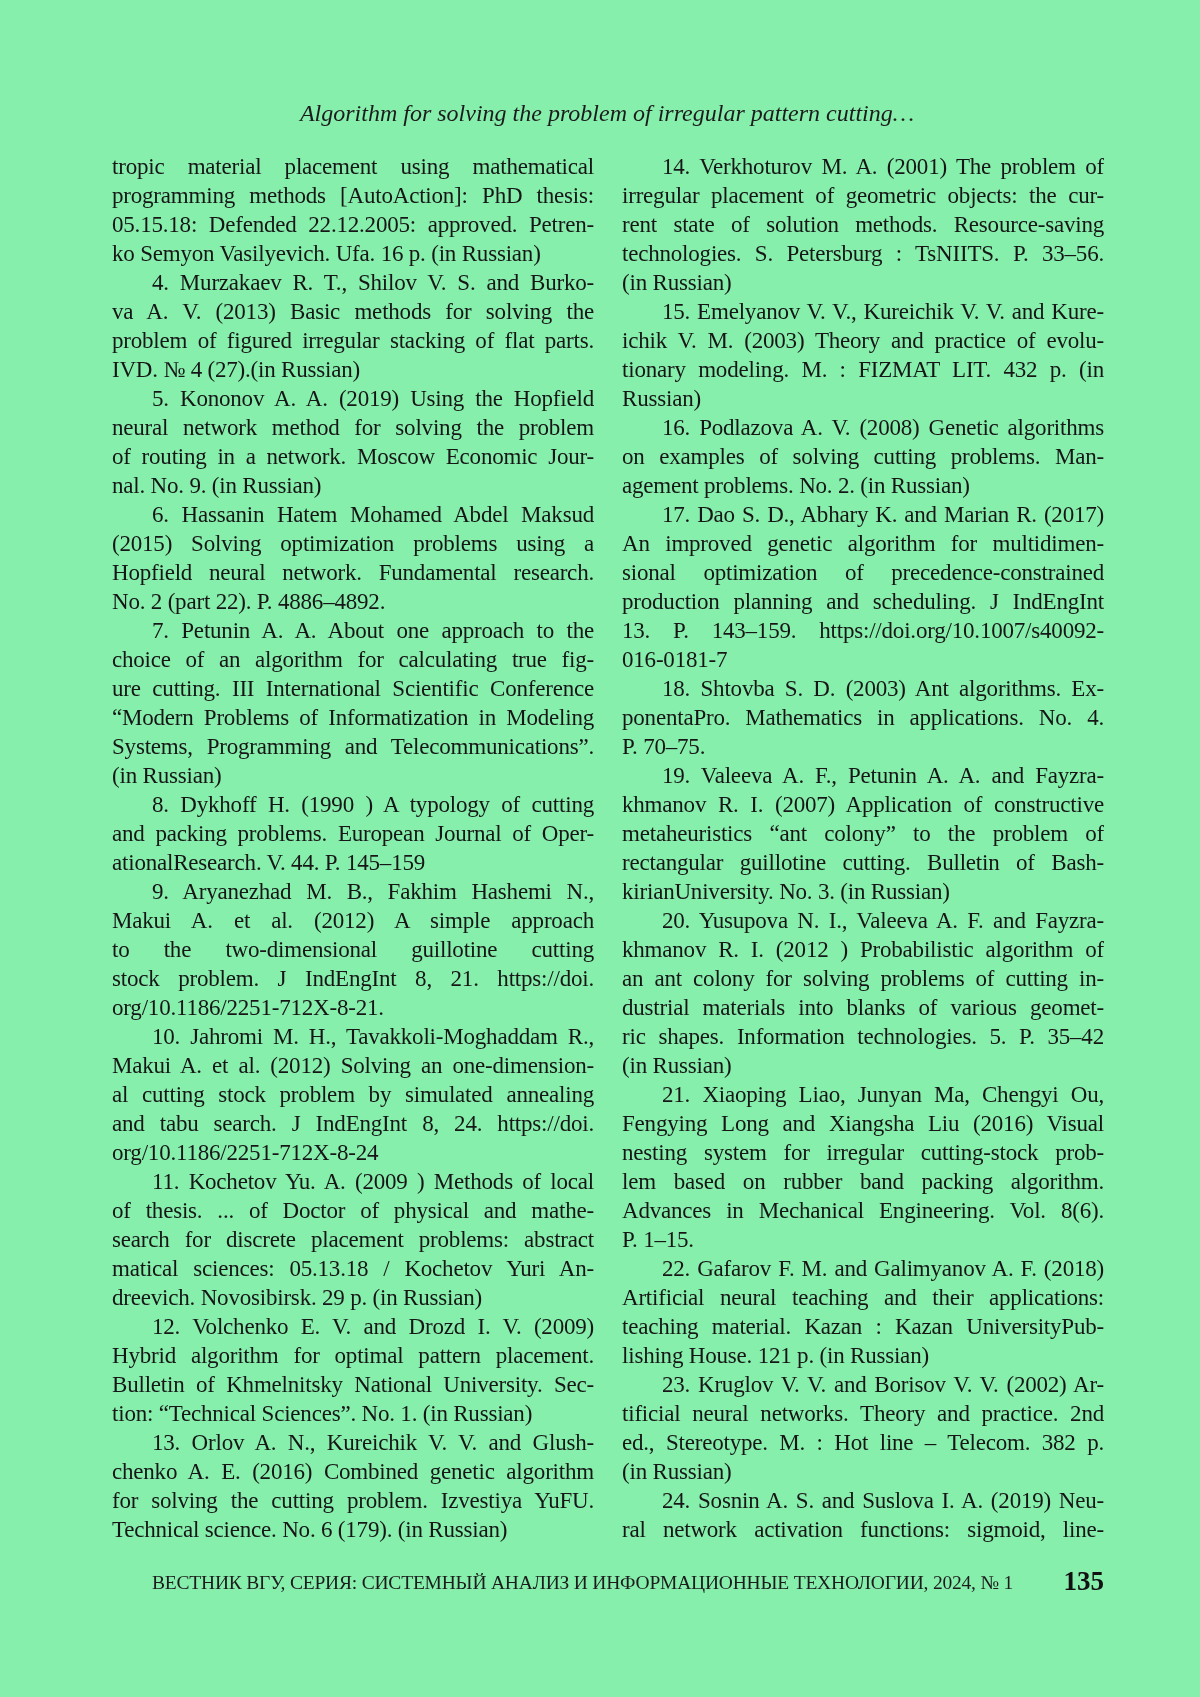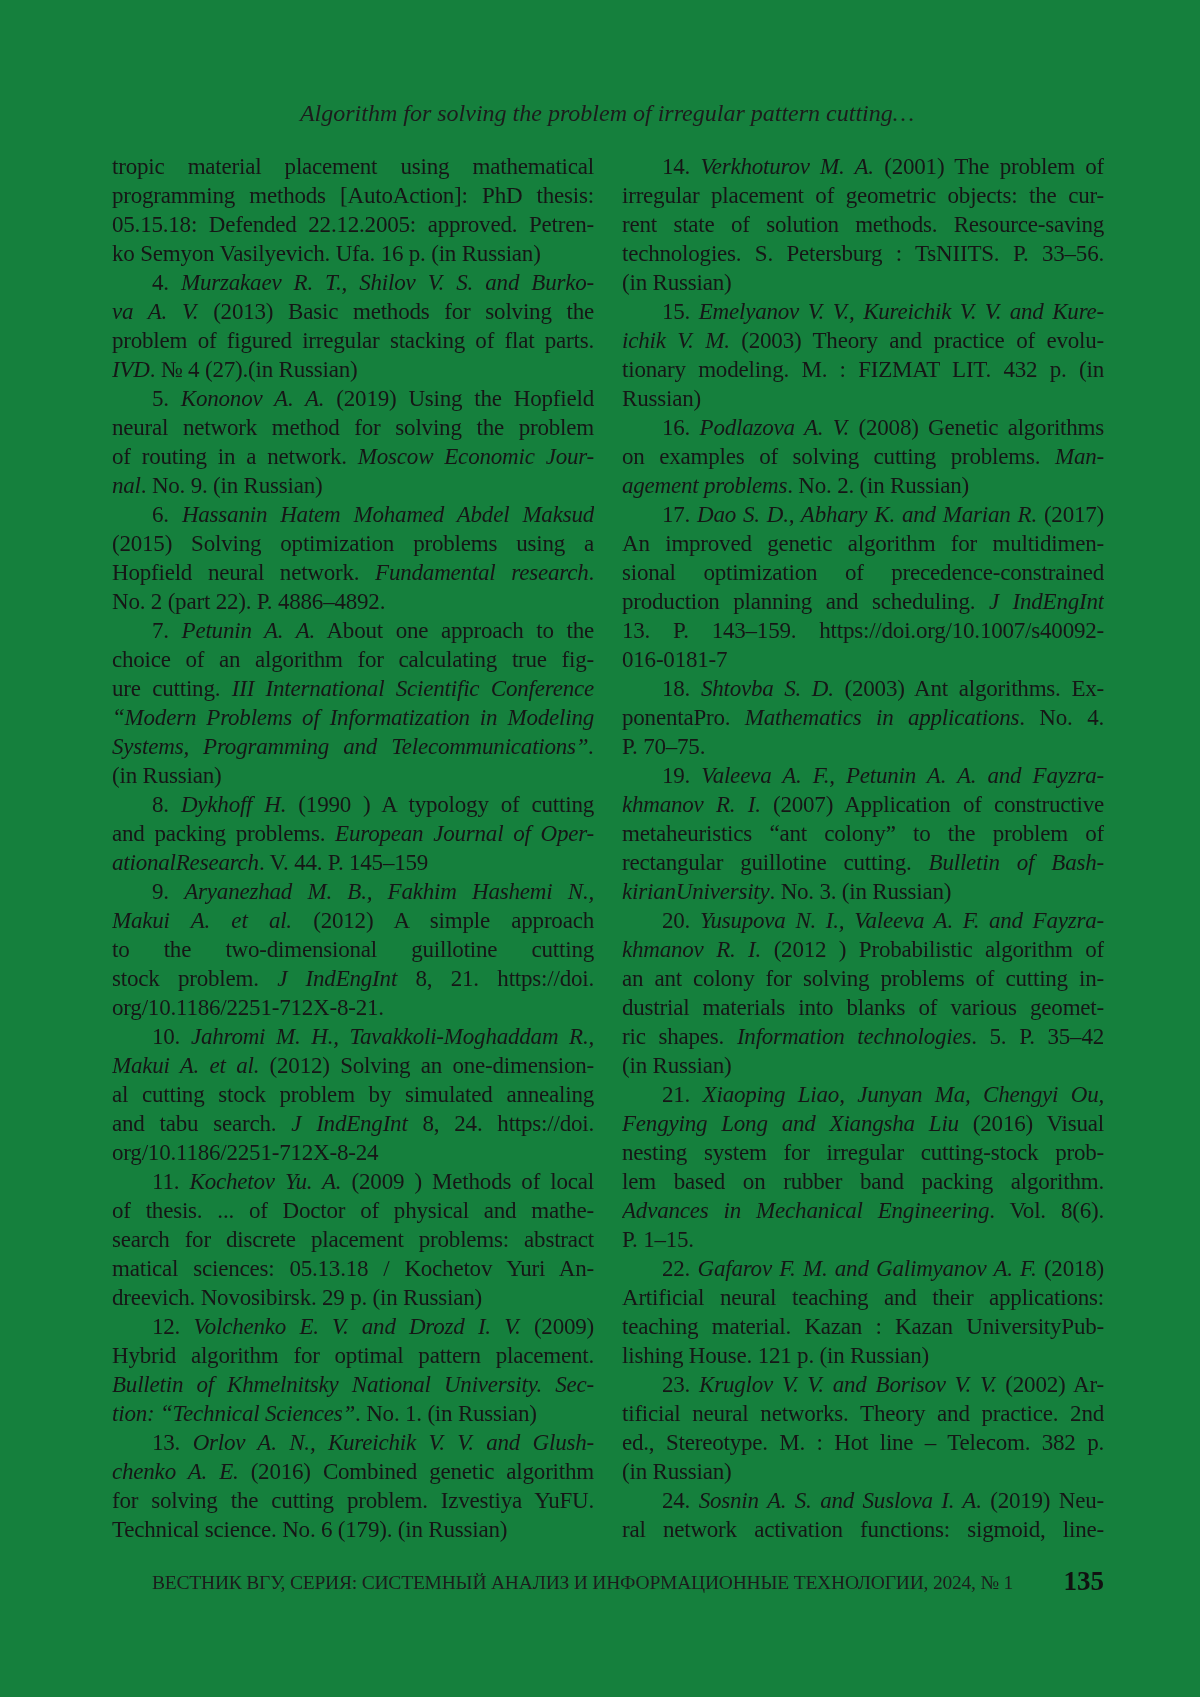--- a/index.html
+++ b/index.html
@@ -1,19 +1,19 @@
 <!DOCTYPE html>
 <html><head>
 <meta charset="utf-8">
 <style>
   html,body{margin:0;padding:0;background:#e8e8e8;}
   .page{
     position:relative;
     width:1200px;height:1697px;
-    background:#15803d;
+    background:#86efac;
     font-family:"Liberation Serif","DejaVu Serif",serif;
     color:#161616;
     overflow:hidden;
     margin:0 auto;
   }
   .running-title{
     position:absolute;
     left:110px;width:994px;top:98px;
     text-align:center;
     font-style:italic;
@@ -34,21 +34,21 @@
     line-height:29px;
     height:29px;
     letter-spacing:-0.2px;
     text-align:justify;
     text-align-last:justify;
     overflow:hidden;
     white-space:nowrap;
   }
   .line.last{text-align-last:left;}
   .line.first{text-indent:40px;}
-  .it{font-style:italic;}
+  .it{}
   .footer{
     position:absolute;
     left:112px;right:94px;top:1566px;
     height:34px;
     margin-left:40px;
   }
   .footer .journal{
     position:absolute;left:0;top:4px;
     font-size:19.5px;
     line-height:26px;

